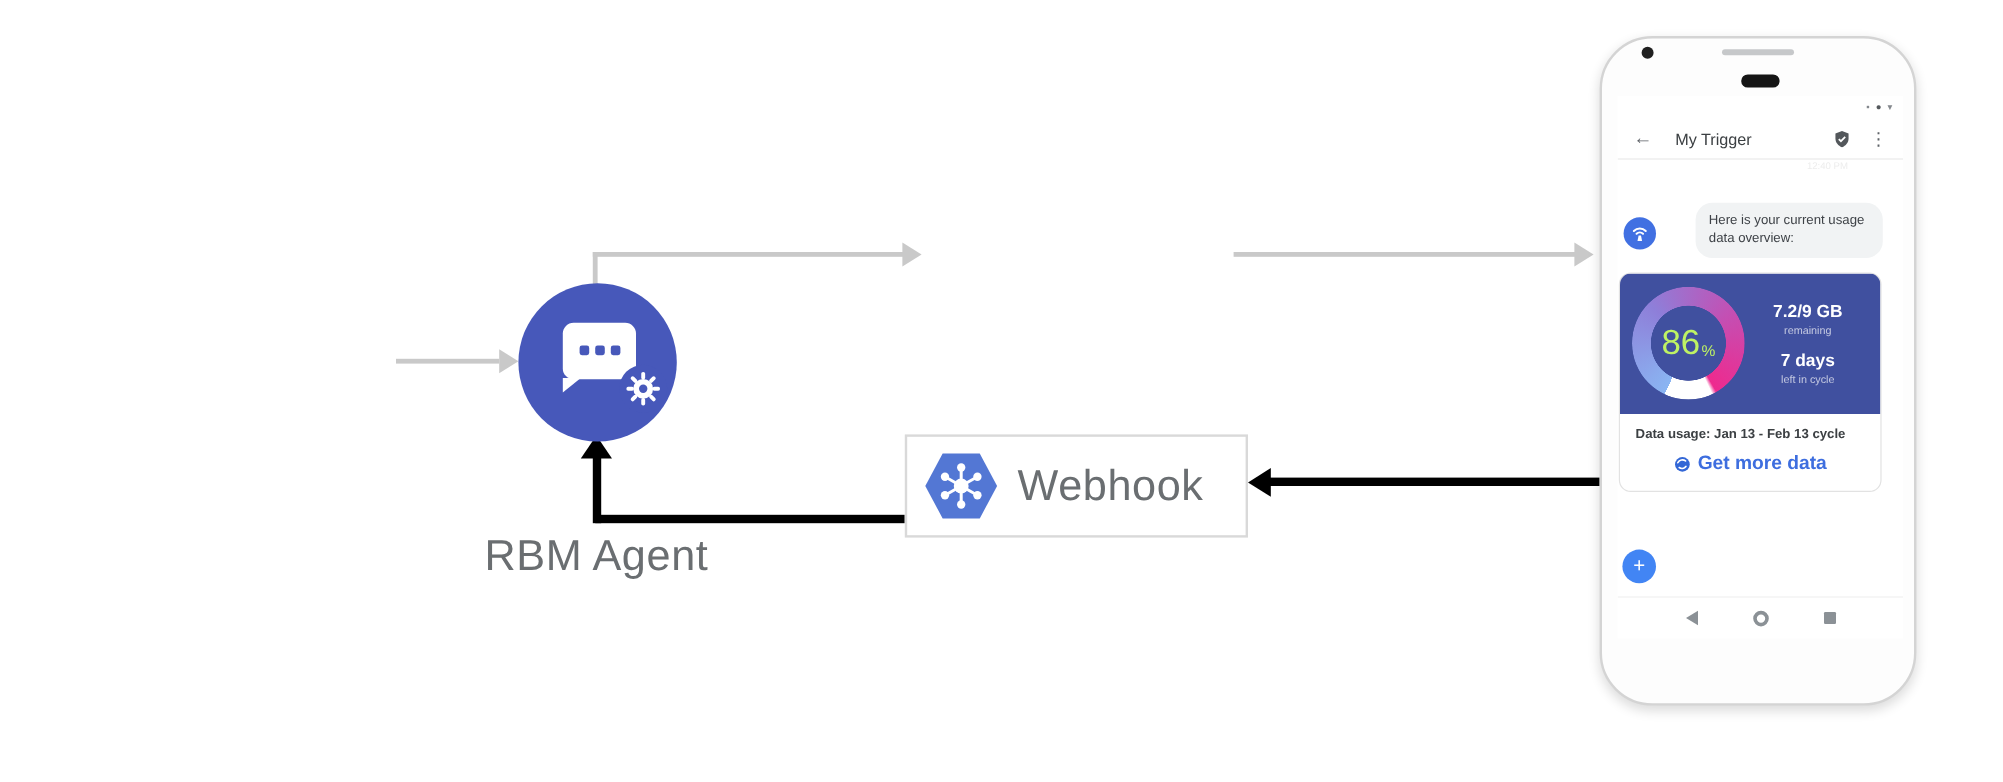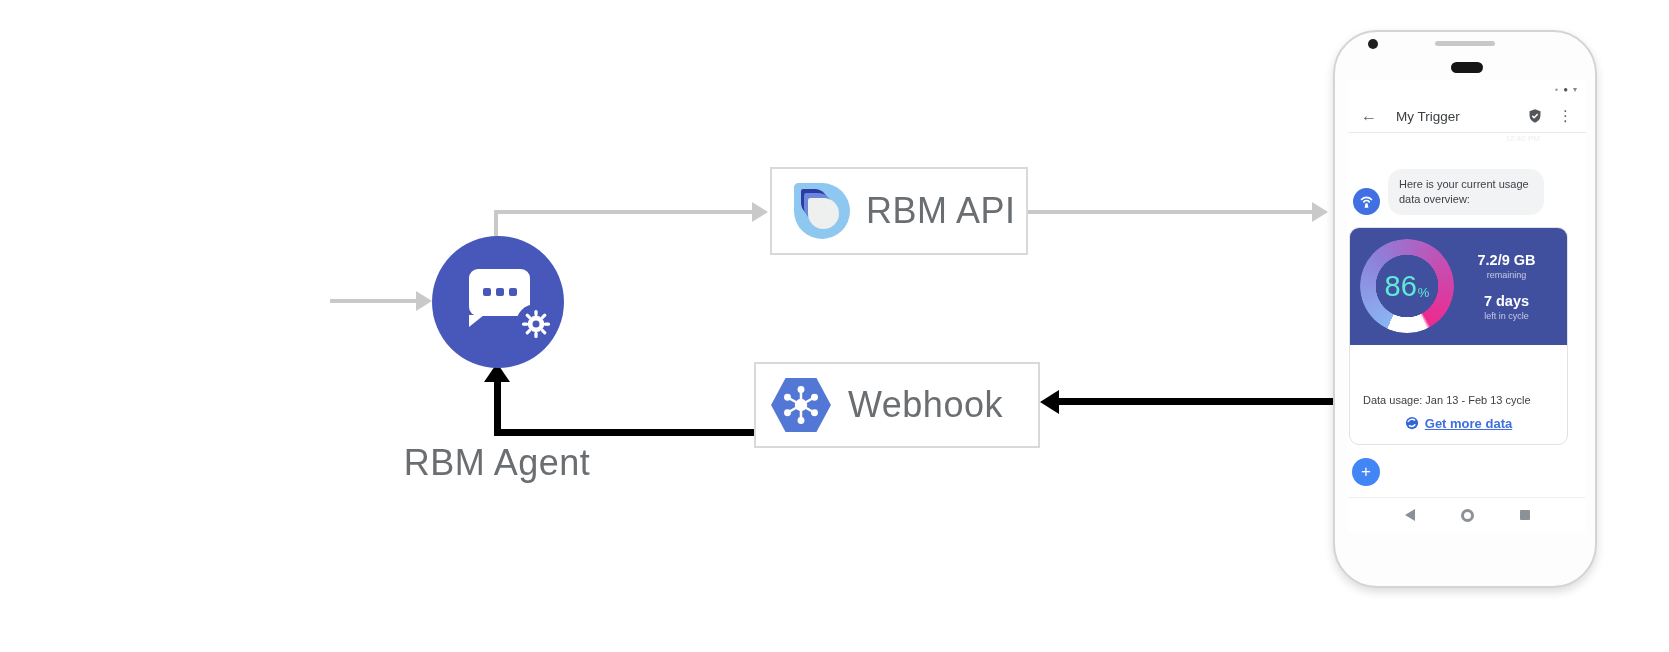--- a/index.html
+++ b/index.html
@@ -58,45 +58,45 @@
   .status-row .dot { color:#54585c; }
 
   .chat-header { height:32px; display:flex; align-items:center; padding:0 13px; }
   .back-glyph { font-size:16px; color:#5f6368; }
   .conv-title { margin-left:19px; font-size:13.5px; color:#3c4043; }
   .hdr-spacer { flex:1; }
   .kebab { font-size:15px; color:#5f6368; margin-left:15px; letter-spacing:0; }
   .hdr-divider { border-bottom:1px solid #e9e9e9; }
   .faint-time { height:12px; text-align:right; padding-right:46px; font-size:8px; color:#ededed; line-height:12px; }
 
-  .msg-row { margin:24px 10px 0 5px; display:flex; align-items:flex-end; }
+  .msg-row { margin:24px 10px 0 5px; display:flex; align-items:center;gap:25px; }
   .avatar { width:27px; height:27px; border-radius:50%; background:#4170e2; flex:0 0 auto;
     display:flex; align-items:center; justify-content:center; margin-top:6px; }
   .msg-bubble { margin-left:8px; width:156px; background:#f1f3f4; border-radius:14px; padding:8px 11px;
     font-size:11px; line-height:1.35; color:#3e4247; }
 
   .usage-card { margin:12px 18px 0 1px; border:1px solid #e2e2e2; border-radius:10px; overflow:hidden; background:#fff; }
   .card-top { height:117px; background:#40509f; display:flex; align-items:center; padding:0 8px 0 10px; }
   .gauge-wrap { position:relative; width:94px; height:94px; flex:0 0 auto; }
   .gauge-ring { position:absolute; inset:0; border-radius:50%;
     background:conic-gradient(from 205deg,#8ab5f2 0deg,#8e7fd9 110deg,#c44fb3 210deg,#ee2a8e 305deg,#ffffff 310deg,#ffffff 360deg);
     -webkit-mask:radial-gradient(circle closest-side,transparent 66%,#000 67%);
             mask:radial-gradient(circle closest-side,transparent 66%,#000 67%); }
   .gauge-center { position:absolute; inset:0; display:flex; align-items:center; justify-content:center;
-    color:#5eead4; font-size:29px; font-weight:300;text-align:right; }
+    color:#bef264; font-size:29px; font-weight:300;text-align:right; }
   .gauge-center .pct { font-size:13px; position:relative; top:6px; margin-left:1px; }
   .card-stats { flex:1; text-align:center; color:#fff; }
   .stat-big { font-size:14.5px; font-weight:bold; }
   .stat-small { font-size:9px; color:rgba(255,255,255,0.68); margin-top:2px; }
   .stat-gap { height:13px; }
   .card-bottom { padding:11px 13px 13px; }
-  .usage-title { font-size:11px; font-weight:normal; color:#3c4043;margin-top:38px; }
+  .usage-title { font-size:11px; font-weight:bold; color:#3c4043; }
   .usage-body { margin-top:4px; font-size:10.5px; line-height:1.4; color:#797d82; }
   .card-action { margin-top:10px; display:flex; align-items:center; justify-content:center; gap:6px; cursor:pointer; }
-  .card-action span { font-size:13px; font-weight:bold; color:#3e6edf;text-decoration:underline; }
+  .card-action span { font-size:16px; font-weight:bold; color:#3e6edf; }
 
   .composer { position:absolute; left:4px; right:6px; top:378px; display:flex; align-items:center; }
   .plus-btn { width:28px; height:28px; border-radius:50%; background:#4285f4; color:#fff; font-size:17px;
     line-height:27px; text-align:center; flex:0 0 auto; }
   .input-pill { margin-left:8px; flex:1; height:31px; background:#fff; border:1px solid #e5e5e5; border-radius:16px;
     display:flex; align-items:center; padding:0 10px 0 0; box-shadow:0 1px 2px rgba(0,0,0,0.05); }
   .input-pill input { flex:1; border:none; outline:none; background:transparent; padding-left:14px;
     font-size:11px; color:#3c4043; font-family:inherit; min-width:0; }
   .input-pill input::placeholder { color:#9aa0a6; }
 
@@ -150,29 +150,20 @@
           <rect x="10.7" y="0.8" width="2.6" height="5" rx="1.2" transform="rotate(225 12 12)"></rect>
           <rect x="10.7" y="0.8" width="2.6" height="5" rx="1.2" transform="rotate(270 12 12)"></rect>
           <rect x="10.7" y="0.8" width="2.6" height="5" rx="1.2" transform="rotate(315 12 12)"></rect>
         </g>
         <circle cx="12" cy="12" r="2.8" fill="#4758ba"></circle>
       </svg>
     </div>
   </div>
   <div class="floating-label agent-label dlabel">RBM Agent</div>
 
-  <div class="dbox api-box">
-    <div class="drop-logo">
-      <div class="drop drop-outer"></div>
-      <div class="drop drop-dark"></div>
-      <div class="drop drop-mid"></div>
-      <div class="drop drop-white"></div>
-    </div>
-    <span class="dlabel">RBM API</span>
-  </div>
 
   <div class="dbox webhook-box">
     <svg width="62" height="56" viewBox="0 0 64 58">
       <polygon points="16,1 48,1 63,29 48,57 16,57 1,29" fill="#5377d4"></polygon>
       <g stroke="#ffffff" stroke-width="2.6">
         <line x1="32" y1="29" x2="32" y2="13"></line>
         <line x1="32" y1="29" x2="46" y2="21"></line>
         <line x1="32" y1="29" x2="46" y2="37"></line>
         <line x1="32" y1="29" x2="32" y2="45"></line>
         <line x1="32" y1="29" x2="18" y2="37"></line>

